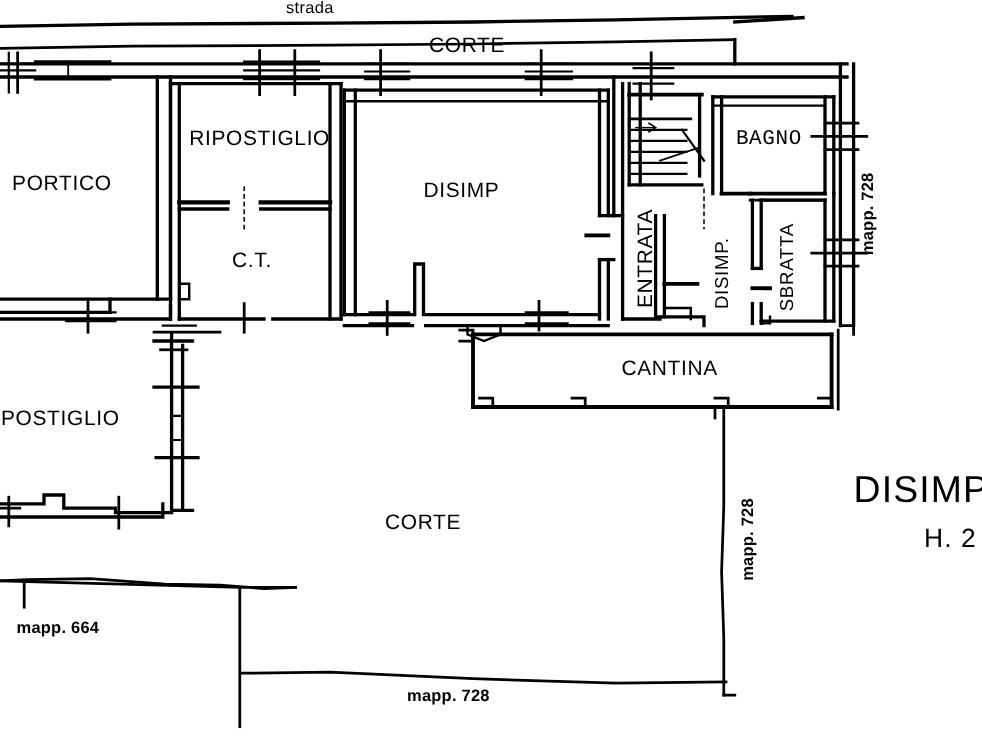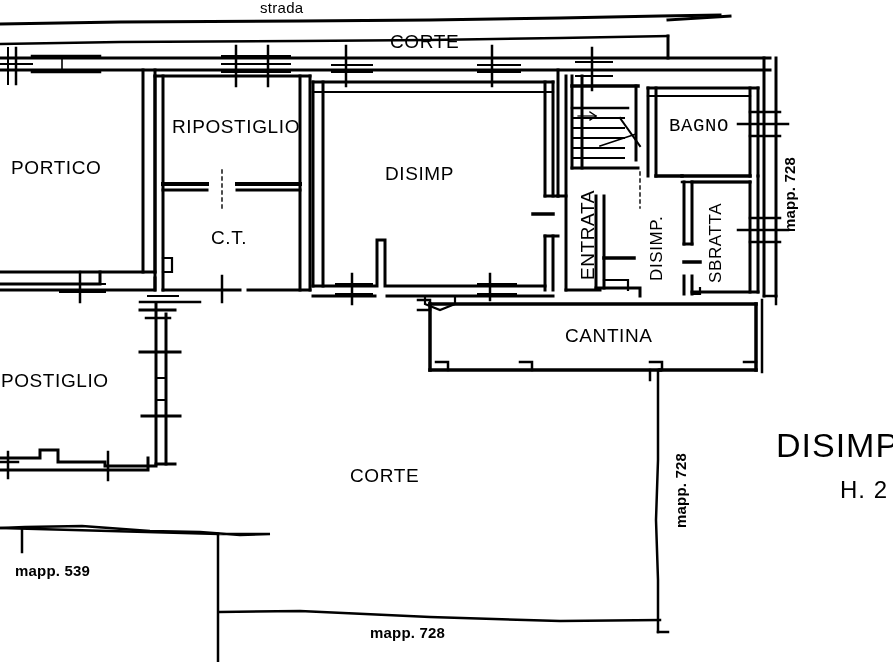--- a/index.html
+++ b/index.html
@@ -304,21 +304,21 @@
   <div class="roomlabel lbl-room" style="left:565px; top:326px;">CANTINA</div>
 
   <div class="roomlabel lbl-room" style="left:-5px; top:371px;">IPOSTIGLIO</div>
 
   <div class="roomlabel lbl-room" style="left:350px; top:466px;">CORTE</div>
 
   <div class="roomlabel lbl-mapp rot90ccw" style="left:782px; top:232px;">mapp. 728</div>
 
   <div class="roomlabel lbl-mapp rot90ccw" style="left:673px; top:528px;">mapp. 728</div>
 
-  <div class="roomlabel lbl-mapp" style="left:15px; top:563px;">mapp. 539</div>
+  <div class="roomlabel lbl-mapp" style="left:15px; top:563px;">mapp. 664</div>
 
   <div class="roomlabel lbl-mapp" style="left:370px; top:625px;">mapp. 728</div>
 
   <div class="roomlabel lbl-title" style="left:776px; top:428px;">DISIMP</div>
 
   <div class="roomlabel lbl-h" style="left:840px; top:478px;">H. 2</div>
 
 </div>
 
 </body></html>

